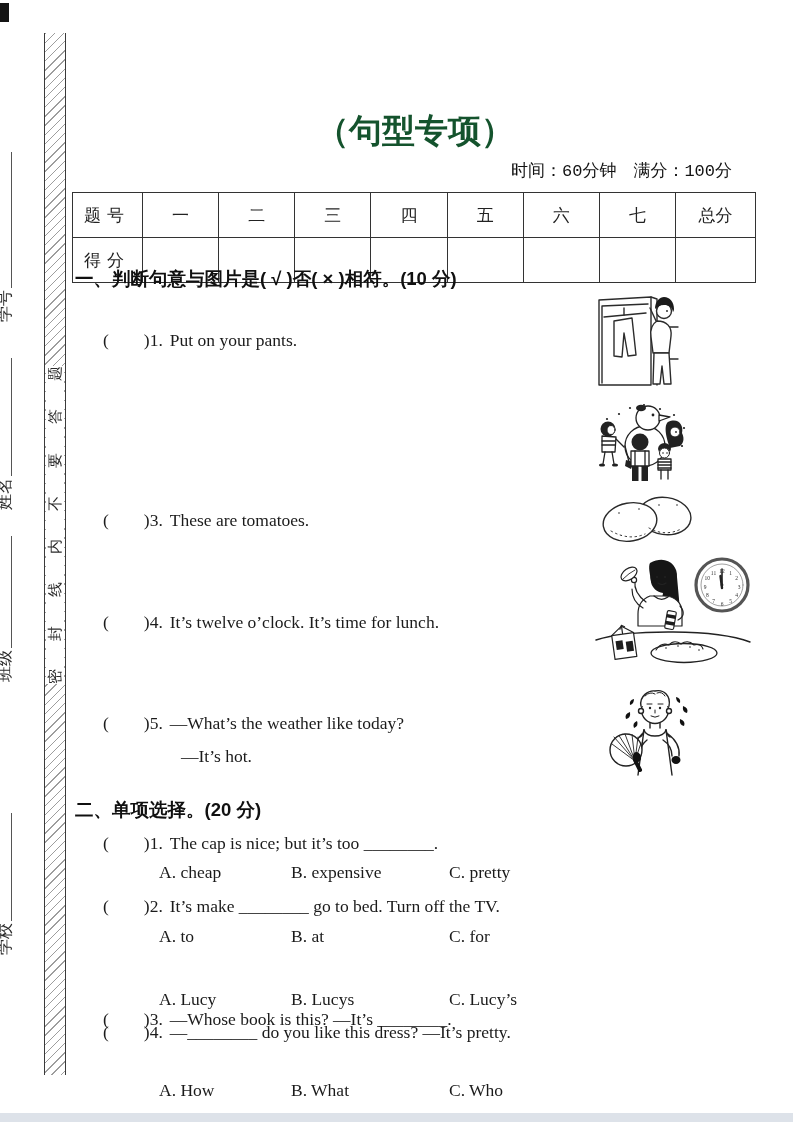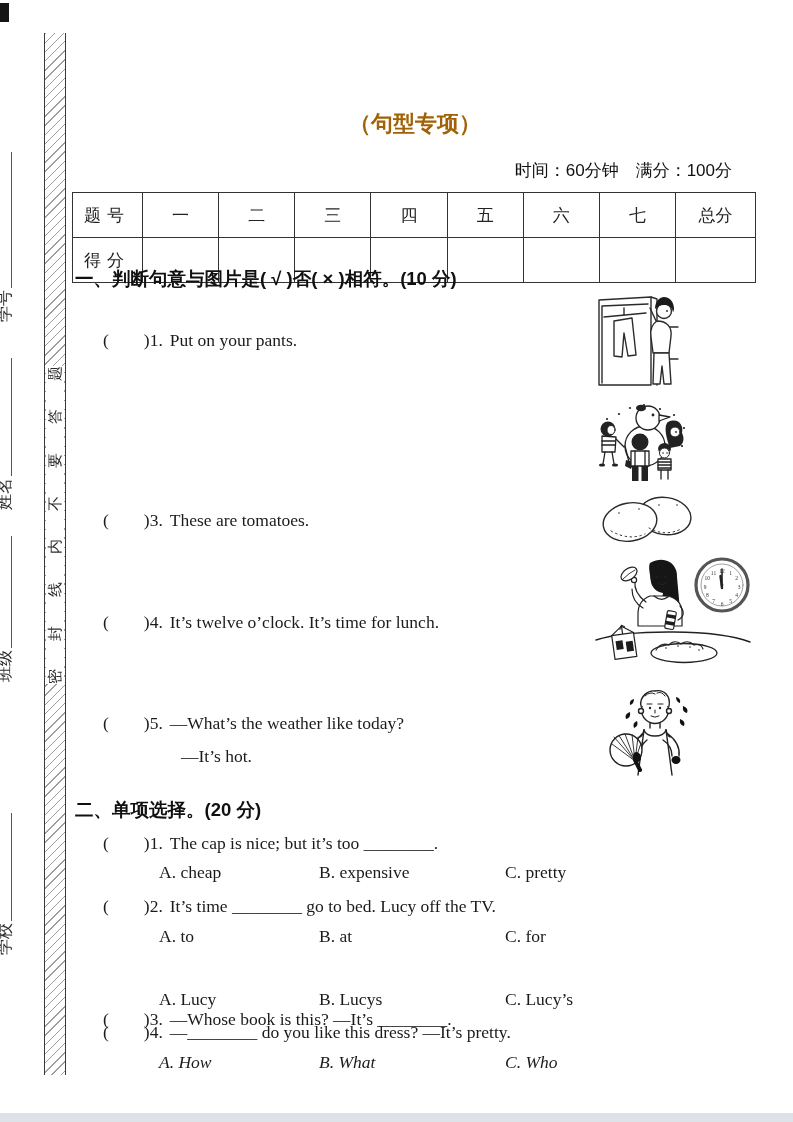--- a/index.html
+++ b/index.html
@@ -19,34 +19,34 @@
   .vfield{position:absolute;height:24px;transform:rotate(-90deg);transform-origin:left bottom;
     display:flex;align-items:flex-end;font-family:"Liberation Serif",serif;font-size:16px;
     color:#2a2a2a;white-space:nowrap;}
   .vfield .flab{line-height:1;padding-bottom:1px;}
   .vfield .fline{flex:1;border-bottom:1.2px solid #555;margin-bottom:2px;margin-left:2px;}
   
   .title{position:absolute;left:70px;width:690px;top:40px;text-align:center;
     font-family:"Liberation Sans",sans-serif;font-weight:700;font-size:44px;line-height:1.1;
     letter-spacing:2px;color:#111;}
   .subtitle{position:absolute;left:70px;width:690px;top:109px;text-align:center;
-    font-family:"Liberation Sans",sans-serif;font-weight:700;font-size:22px;color:#a16207;}
+    font-family:"Liberation Sans",sans-serif;font-weight:700;font-size:33px;color:#14532d;}
   .meta{position:absolute;left:70px;width:662px;top:159px;text-align:right;
-    font-family:Liberation Sans, sans-serif;font-size:17px;color:#111;}
+    font-family:Liberation Mono, monospace;font-size:17px;color:#111;}
   
   table.score{position:absolute;left:72px;top:192px;width:684px;border-collapse:collapse;
     table-layout:fixed;font-size:17px;color:#222;}
   table.score td{border:1.5px solid #333;height:30px;text-align:center;vertical-align:middle;padding:7px;}
   table.score td.lab{letter-spacing:6px;padding-left:6px;}
   
   .sec-head{position:absolute;left:75px;white-space:nowrap;
     font-family:"Liberation Sans",sans-serif;font-weight:700;font-size:18.5px;color:#101010;text-align:center;}
   .q{position:absolute;left:103px;white-space:nowrap;font-size:17.5px;color:#1b1b1b;}
   .q .pref{margin-right:7px;}
-  .opts{position:absolute;left:159px;display:flex;white-space:nowrap;font-size:17.5px;color:#1b1b1b;gap:28px;}
+  .opts{position:absolute;left:159px;display:flex;white-space:nowrap;font-size:17.5px;color:#1b1b1b;}
   .opts .oA{width:132px;}
   .opts .oB{width:158px;}
   .illus{position:absolute;}
   .illus svg{display:block;width:100%;height:100%;}
   .footer{position:absolute;left:0;width:100%;top:1088px;text-align:right;
     font-family:"Liberation Sans",sans-serif;font-size:13px;color:#111;padding-left:48px;}
   .bottom-edge{position:absolute;left:0;bottom:0;width:100%;height:9px;background:#dde2e9;}
 </style>
 </head>
 <body>
@@ -315,41 +315,41 @@
   <div class="q" style="top:831px;">
     <span class="pref">(　　)1.</span><span>The cap is nice; but it’s too ________.</span>
   </div>
   <div class="opts" style="top:862px;">
     <span class="oA">A. cheap</span>
     <span class="oB">B. expensive</span>
     <span class="oC">C. pretty</span>
   </div>
 
   <div class="q" style="top:894px;">
-    <span class="pref">(　　)2.</span><span>It’s time ________ go to bed. Lucy off the TV.</span>
+    <span class="pref">(　　)2.</span><span>It’s make ________ go to bed. Turn off the TV.</span>
   </div>
   <div class="opts" style="top:926px;">
     <span class="oA">A. to</span>
     <span class="oB">B. at</span>
     <span class="oC">C. for</span>
   </div>
 
   <div class="q" style="top:1007px;">
     <span class="pref">(　　)3.</span><span>—Whose book is this? —It’s ________.</span>
   </div>
   <div class="opts" style="top:989px;">
     <span class="oA">A. Lucy</span>
     <span class="oB">B. Lucys</span>
     <span class="oC">C. Lucy’s</span>
   </div>
 
   <div class="q" style="top:1020px;">
     <span class="pref">(　　)4.</span><span>—________ do you like this dress? —It’s pretty.</span>
   </div>
-  <div class="opts" style="top:1052px;font-style:italic;">
+  <div class="opts" style="top:1080px;">
     <span class="oA">A. How</span>
     <span class="oB">B. What</span>
     <span class="oC">C. Who</span>
   </div>
 
   <div class="footer">第1页</div>
   <div class="bottom-edge"></div>
 </div>
 
 </body></html>

